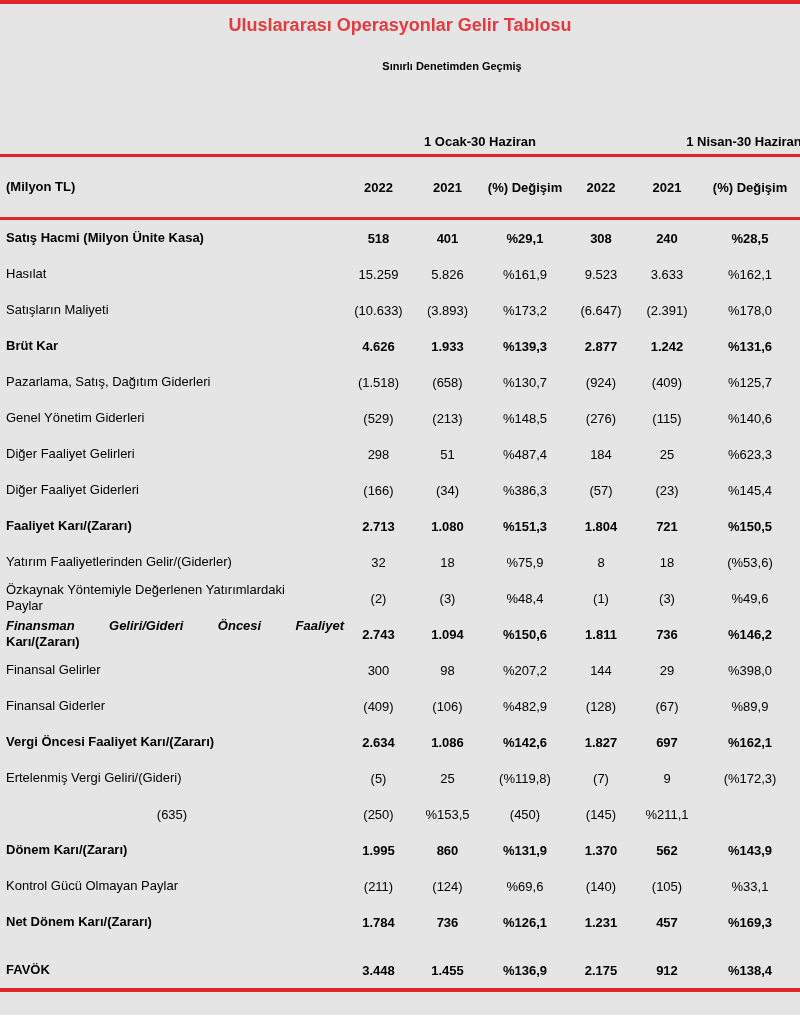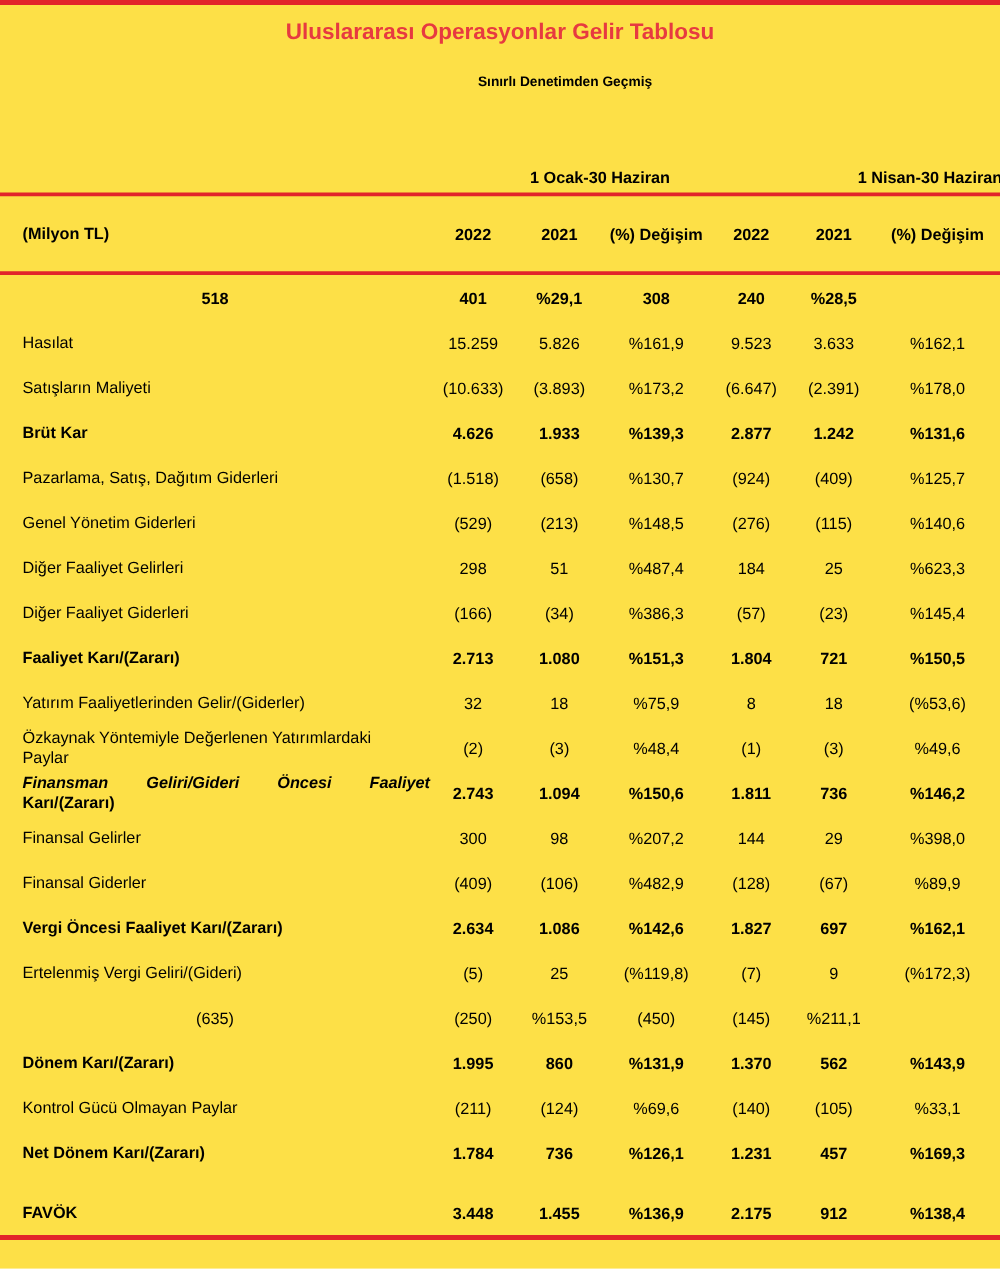--- a/index.html
+++ b/index.html
@@ -1,19 +1,19 @@
 <!DOCTYPE html>
 <html style="--red: #e2242a; --title-red: #e73a40;"><head>
 <meta charset="utf-8">
 <style>
   html,body{margin:0;padding:0;background:#ffffff;}
   .page{
     position:relative;
     width:800px;height:1015px;
-    background:#fde047;
+    background:#e5e5e5;
     font-family:"Liberation Sans","DejaVu Sans",sans-serif;
     color:#000;
     overflow:hidden;
   }
   .top-bar{height:4px;background:var(--red,#e2242a);}
   .title{
     margin-top:10px;height:22px;line-height:22px;
     text-align:center;font-size:18px;font-weight:bold;
     color:var(--title-red,#e73a40);
   }
@@ -23,21 +23,21 @@
   }
   .grid7{display:grid;grid-template-columns:344px 69px 69px 86px 66px 66px 100px;}
   .period-row{margin-top:42px;height:36px;align-items:end;gap:12px;}
   .period-cell{font-size:13px;font-weight:bold;text-align:center;padding-bottom:5px;}
   .period-1{grid-column:2 / span 3;}
   .period-2{grid-column:5 / span 3;}
   .rule{height:3px;background:var(--red,#e2242a);}
   .rule-bottom{height:4px;background:var(--red,#e2242a);}
   .colhead-row{height:60px;align-items:center;font-weight:bold;font-size:13px;}
   .cell{font-size:13px;}
-  .label{padding-left:18px;text-align:left;line-height:16px;}
+  .label{padding-left:6px;text-align:left;line-height:16px;}
   .num{text-align:center;}
   .row{min-height:36px;align-items:center;}
   .row.bold .cell{font-weight:bold;}
   .l1,.l2{display:block;}
   .justify .l1{text-align:justify;text-align-last:justify;width:100%;font-style:italic;}
   .spacer{height:12px;}
 </style>
 </head>
 <body>
 
@@ -63,20 +63,24 @@
     <div class="cell num">(%) Değişim</div>
     <div class="cell num">2022</div>
     <div class="cell num">2021</div>
     <div class="cell num">(%) Değişim</div>
   </div>
 
   <div class="rule"></div>
 
   <div id="rows-container">
   <div class="grid7 row bold">
+    <div class="cell label">
+      <span class="l1">Satış Hacmi (Milyon Ünite Kasa)</span>
+
+    </div>
     <div class="cell num">518</div>
     <div class="cell num">401</div>
     <div class="cell num">%29,1</div>
     <div class="cell num">308</div>
     <div class="cell num">240</div>
     <div class="cell num">%28,5</div>
   </div>
 
   <div class="grid7 row">
     <div class="cell label">

